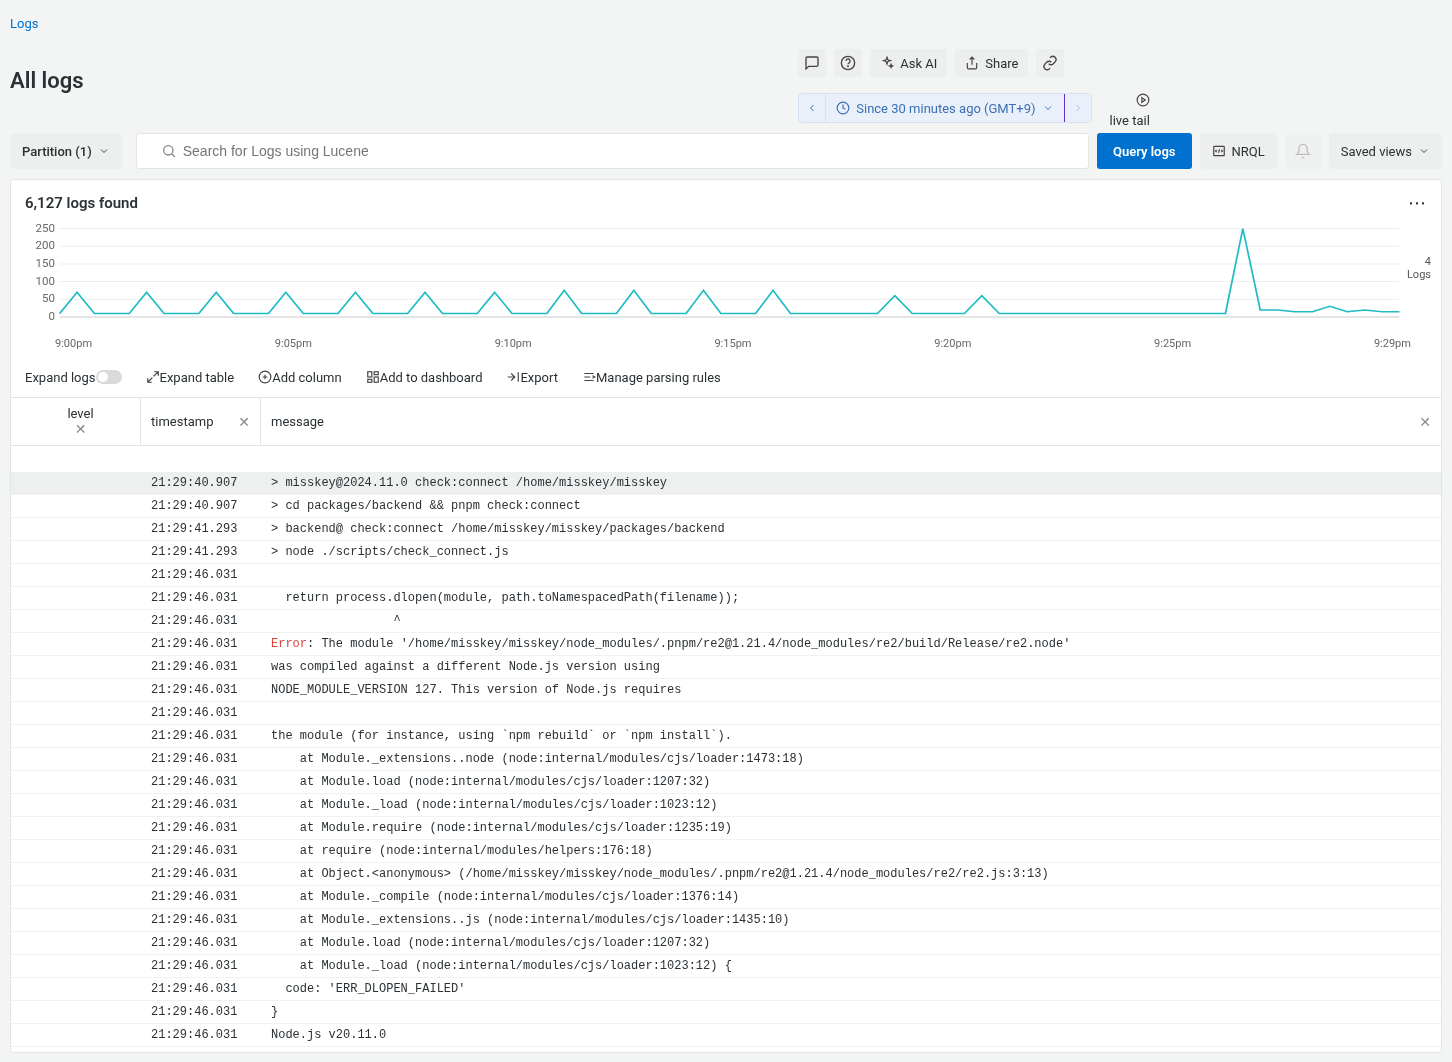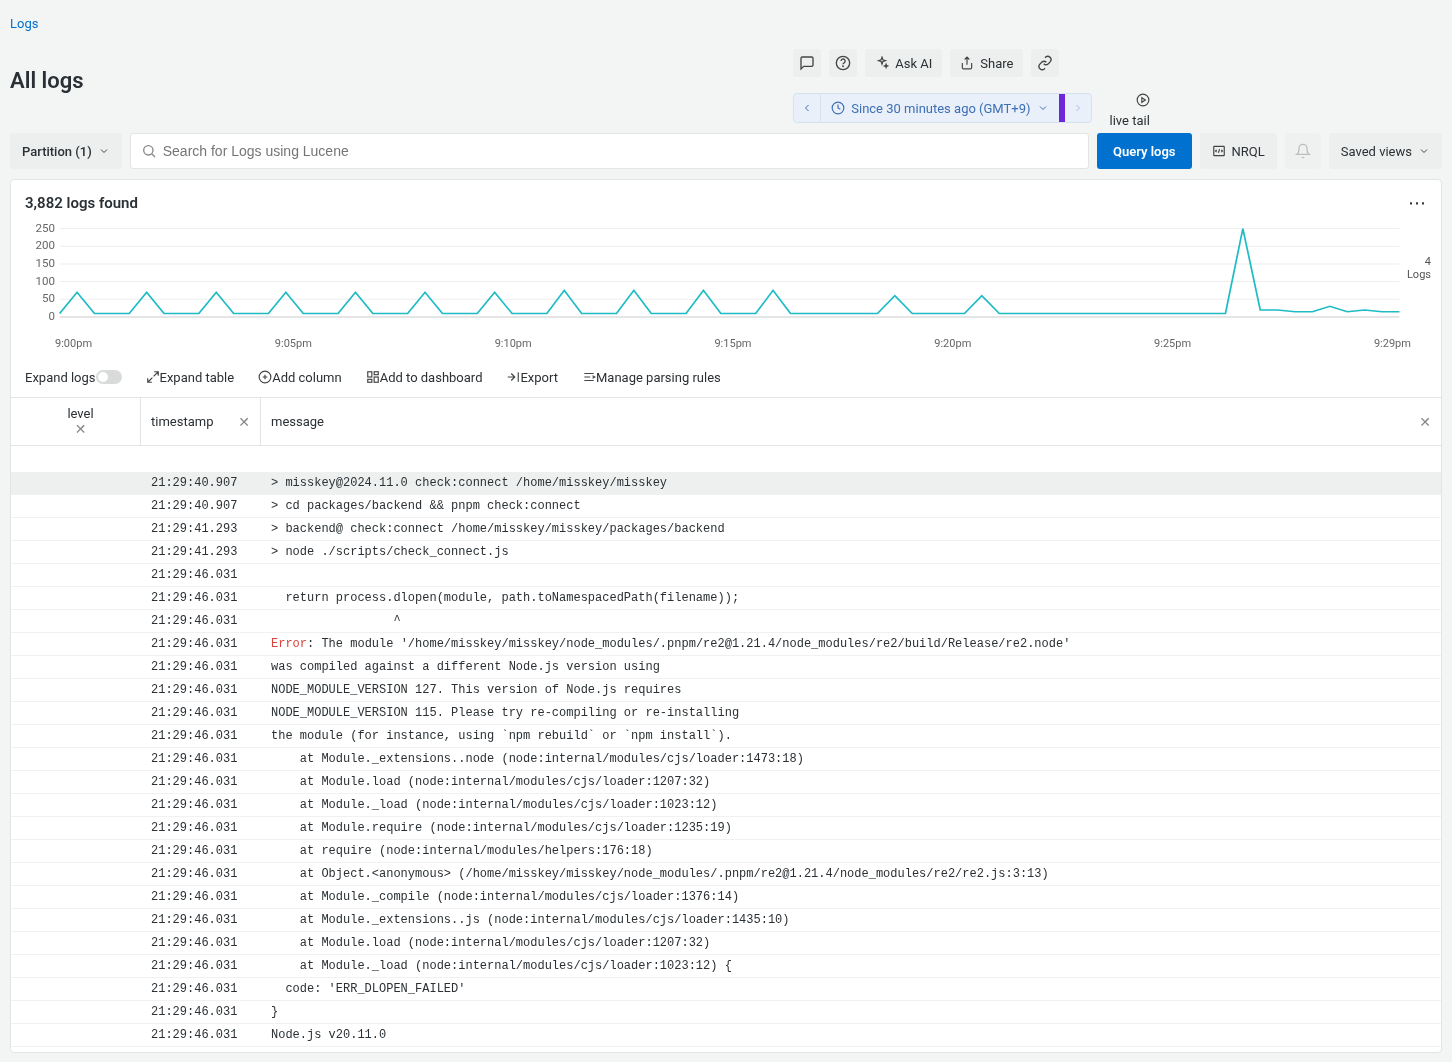--- a/index.html
+++ b/index.html
@@ -8,25 +8,25 @@
 .page { padding: 10px; }
 .breadcrumb { margin: 6px 0 4px; font-size: 13px; }
 .titlebar { display: flex; align-items: center; justify-content: space-between; margin: 6px 0 10px; }
 .page-title { font-size: 22px; font-weight: 600; color: #2a3034; }
 .titlebar-right { display: flex; align-items: center; gap: 8px; flex-wrap: wrap; margin-top: 12px; }
 .icon-btn { display: inline-flex; align-items: center; justify-content: center; width: 28px; height: 28px; border-radius: 3px; background: #edeeee; cursor: pointer; }
 .btn { display: inline-flex; align-items: center; gap: 6px; height: 28px; padding: 0 10px; border-radius: 3px; background: #edeeee; cursor: pointer; font-size: 13px; }
 .btn .icon { display: inline-flex; }
 .time-picker { display: inline-flex; align-items: center; background: #eaf0f9; border: 1px solid #d6e2f2; border-radius: 4px; height: 30px; color: #3c6fb6; }
 .time-picker .chev { width: 26px; display: inline-flex; align-items: center; justify-content: center; cursor: pointer; }
-.time-picker .middle { display: inline-flex; align-items: center; gap: 6px; padding: 0 10px; border-left: 1px solid #d6e2f2; border-right: 6px solid #6d28d9; height: 100%; cursor: pointer; }
+.time-picker .middle { display: inline-flex; align-items: center; gap: 6px; padding: 0 10px; border-left: 1px solid #d6e2f2; border-right: 1px solid #6d28d9; height: 100%; cursor: pointer; }
 .live-tail { display: inline-flex; align-items: flex-end; gap: 6px; height: 30px; padding: 0 10px; cursor: pointer; flex-direction: column; }
 .query-row { display: flex; align-items: stretch; gap: 8px; margin-bottom: 10px; }
 .partition { display: inline-flex; align-items: center; gap: 6px; background: #edeeee; border-radius: 3px; padding: 0 12px; height: 36px; cursor: pointer; font-size: 13px; font-weight: 500; }
-.searchbox { flex: 1; display: flex; align-items: center; background: #fff; border: 1px solid #e3e4e4; border-radius: 3px; padding: 0 10px; }
+.searchbox { flex: 1; display: flex; align-items: center; background: #fff; border: 1px solid #e3e4e4; border-radius: 3px; padding: 0 24px; margin-left: 6px; }
 .searchbox input { flex: 1; border: none; outline: none; font-size: 14px; padding: 8px 6px; background: transparent; }
 .query-btn { background: #0071ce; color: #fff; border-radius: 3px; padding: 0 16px; display: inline-flex; align-items: center; font-weight: 600; font-size: 13px; cursor: pointer; height: 36px; }
 .nrql-btn { display: inline-flex; align-items: center; gap: 6px; background: #edeeee; border-radius: 3px; padding: 0 12px; height: 36px; cursor: pointer; font-size: 13px; }
 .icon-btn-36 { display: inline-flex; align-items: center; justify-content: center; width: 36px; height: 36px; border-radius: 3px; background: #edeeee; cursor: pointer; }
 .saved-views { display: inline-flex; align-items: center; gap: 6px; background: #edeeee; border-radius: 3px; padding: 0 12px; height: 36px; cursor: pointer; font-size: 13px; }
 .panel { background: #fff; border: 1px solid #e3e4e4; border-radius: 4px; }
 .count-row { display: flex; align-items: center; justify-content: space-between; padding: 12px 14px 4px; }
 .count { font-weight: 600; font-size: 15px; }
 .more { cursor: pointer; font-size: 18px; color: #2a3034; letter-spacing: 1px; }
 .chart-wrap { padding: 4px 30px 4px 14px; position: relative; }
@@ -177,21 +177,21 @@
       <span>
         <svg width="12" height="12" viewBox="0 0 24 24" fill="none" stroke="#444" stroke-width="2">
             <path d="M6 9l6 6 6-6"></path>
           </svg>
       </span>
     </span>
   </div>
 
   <div class="panel">
     <div class="count-row">
-      <div class="count">3,882 logs found</div>
+      <div class="count">6,127 logs found</div>
       <div class="more">⋯</div>
     </div>
 
     <div class="chart-wrap">
       <svg class="chart-svg" id="chart-svg" viewBox="0 0 1200 110" preserveAspectRatio="none">
           <line x1="30" x2="1190" y1="96" y2="96" stroke="#ccc"></line>
           <text x="26" y="99" text-anchor="end" font-size="10" fill="#666">0</text>
           <line x1="30" x2="1190" y1="78.3076923076923" y2="78.3076923076923" stroke="#eee"></line>
           <text x="26" y="81.3076923076923" text-anchor="end" font-size="10" fill="#666">50</text>
           <line x1="30" x2="1190" y1="60.61538461538461" y2="60.61538461538461" stroke="#eee"></line>
@@ -331,21 +331,20 @@
           <div class="cell msg">was compiled against a different Node.js version using</div>
         </div>
         <div class="row">
           <div class="cell level"></div>
           <div class="cell ts">21:29:46.031</div>
           <div class="cell msg">NODE_MODULE_VERSION 127. This version of Node.js requires</div>
         </div>
         <div class="row">
           <div class="cell level"></div>
           <div class="cell ts">21:29:46.031</div>
-          <div class="cell msg">NODE_MODULE_VERSION 115. Please try re-compiling or re-installing</div>
         </div>
         <div class="row">
           <div class="cell level"></div>
           <div class="cell ts">21:29:46.031</div>
           <div class="cell msg">the module (for instance, using `npm rebuild` or `npm install`).</div>
         </div>
         <div class="row">
           <div class="cell level"></div>
           <div class="cell ts">21:29:46.031</div>
           <div class="cell msg">    at Module._extensions..node (node:internal/modules/cjs/loader:1473:18)</div>

